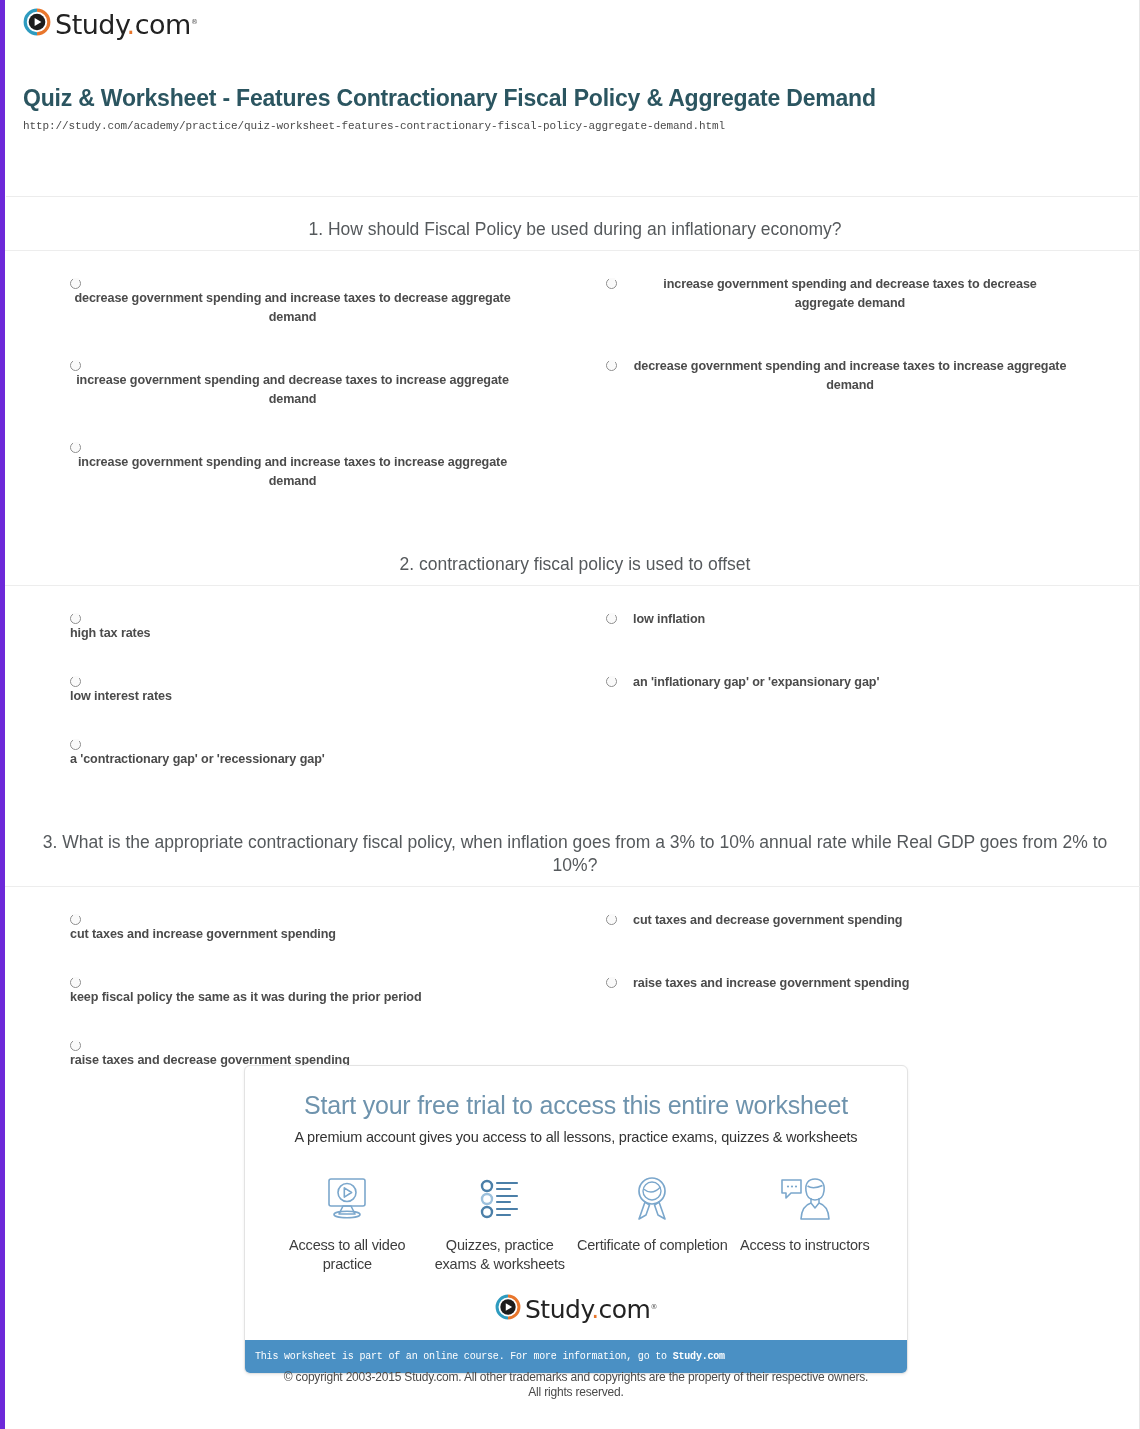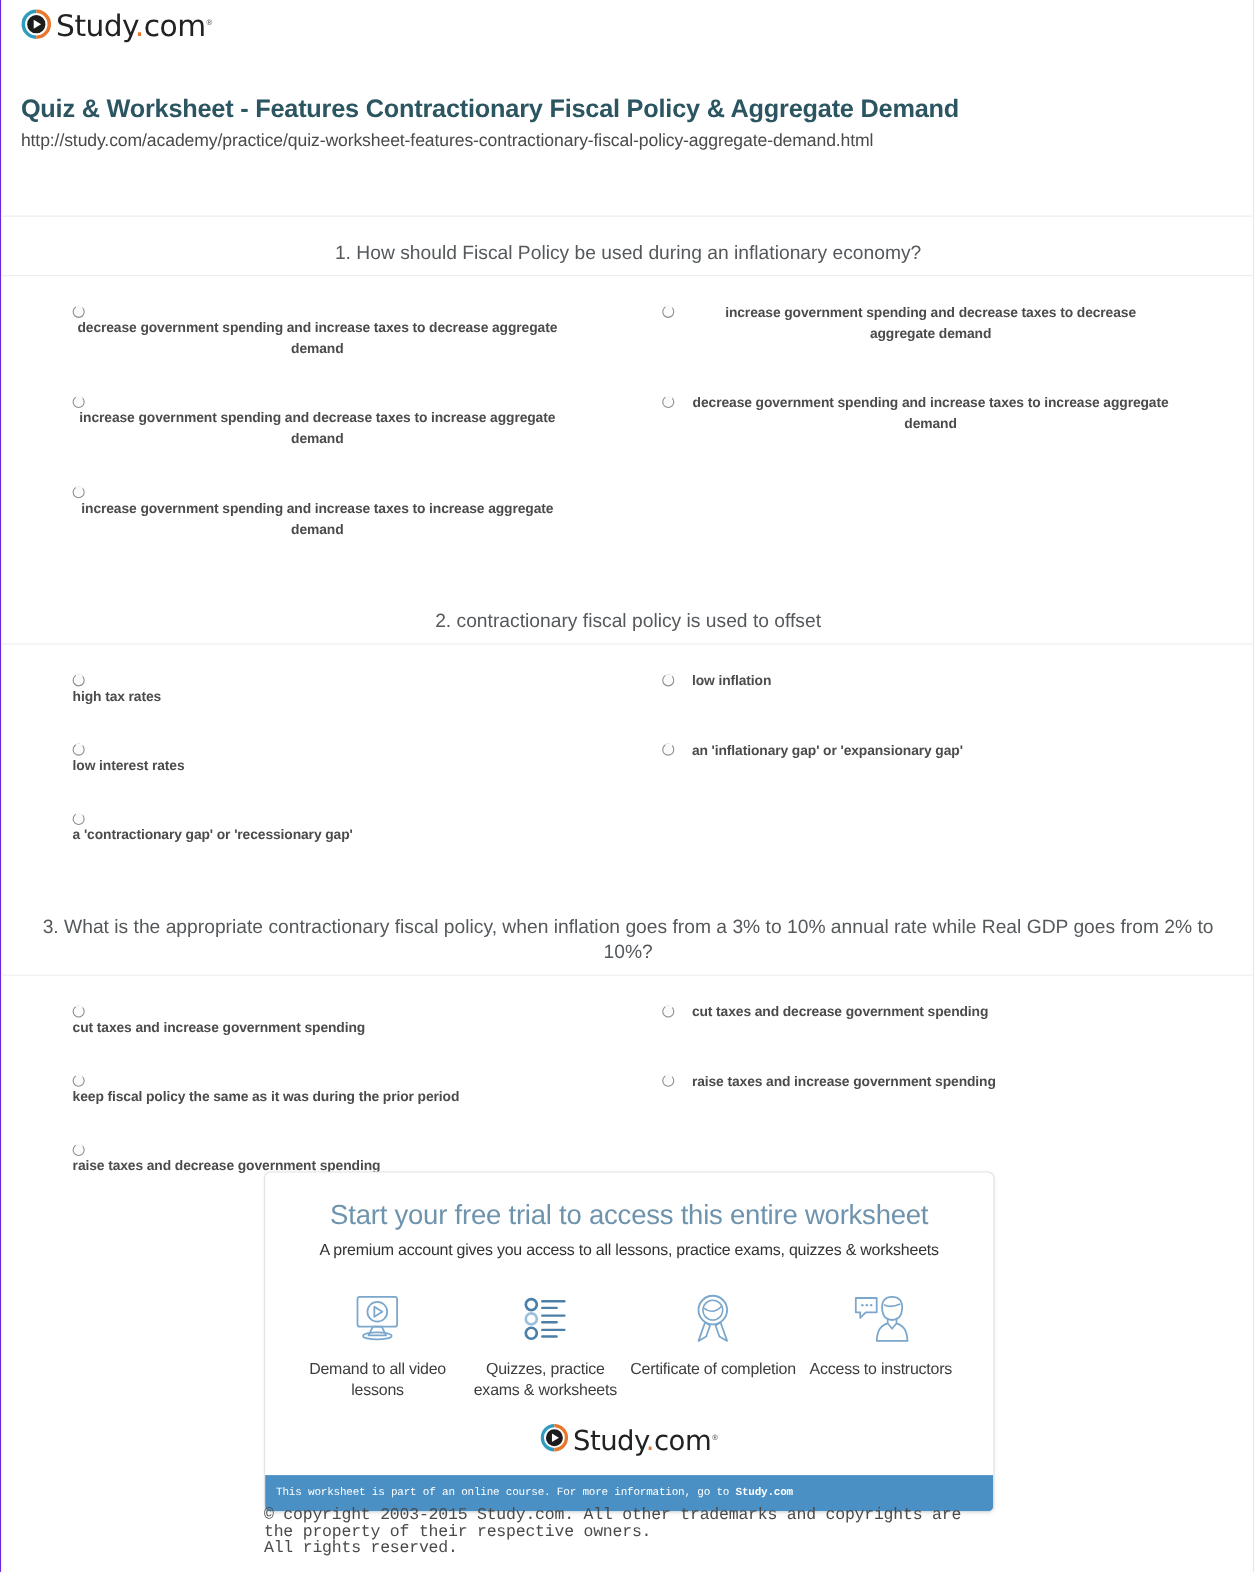--- a/index.html
+++ b/index.html
@@ -17,21 +17,21 @@
     overflow: hidden;
   }
 
   
   .page {
     position: absolute;
     left: 0; top: 0;
     width: 1140px;
     height: 1429px;
     background: #fff;
-    border-left: 1px solid #6d28d9;
+    border-left: 5px solid #6d28d9;
     border-right: 1px solid #e6e6e6;
   }
 
   
   .brand-logo {
     display: inline-flex;
     align-items: center;
     gap: 4px;
   }
   .logo-mark {
@@ -69,22 +69,22 @@
   .page-title {
     font-family: "Liberation Sans", sans-serif;
     font-weight: bold;
     font-size: 23px;
     line-height: 33px;
     color: #2b5560;
     margin: 0;
     letter-spacing: -0.2px;
   }
   .page-url {
-    font-family: Liberation Sans, sans-serif;
-    font-size: 16px;
+    font-family: Liberation Mono, monospace;
+    font-size: 11px;
     color: #4a4a4a;
     margin-top: 5px;
     letter-spacing: -0.1px;
   }
 
   .header-rule {
     position: absolute;
     left: 1px;
     right: 1px;
     top: 196px;
@@ -230,23 +230,23 @@
     letter-spacing: -0.2px;
   }
   .promo-banner b { font-weight: bold; }
 
   
   .footer {
     position: absolute;
     left: 239px;
     top: 1370px;
     width: 664px;
-    text-align: left;
-    font-family: Liberation Mono, monospace;
-    font-size: 15px;
+    text-align: center;
+    font-family: Liberation Sans, sans-serif;
+    font-size: 12px;
     line-height: 15px;
     color: #4a4a4a;
     letter-spacing: -0.2px;
   }
 </style>
 </head>
 <body>
 
 <div class="page">
 
@@ -368,21 +368,21 @@
       <div class="feature">
         <div class="feature-icon">
           <svg width="56" height="50" viewBox="0 0 56 50">
             <rect x="10" y="5" width="36" height="27" rx="2" fill="none" stroke="#7ba7cc" stroke-width="1.6"></rect>
             <circle cx="28" cy="18.5" r="9" fill="none" stroke="#7ba7cc" stroke-width="1.6"></circle>
             <path d="M25.3 13.9 L32.6 18.5 L25.3 23.1 Z" fill="none" stroke="#7ba7cc" stroke-width="1.6" stroke-linejoin="round"></path>
             <path d="M24 32 L32 32 L36 40 L20 40 Z" fill="none" stroke="#7ba7cc" stroke-width="1.6" stroke-linejoin="round"></path>
             <ellipse cx="28" cy="40.5" rx="13" ry="3.2" fill="none" stroke="#7ba7cc" stroke-width="1.6"></ellipse>
           </svg>
         </div>
-        <div class="feature-label">Demand to all video lessons</div>
+        <div class="feature-label">Access to all video practice</div>
       </div>
 
       <div class="feature">
         <div class="feature-icon">
           <svg width="56" height="50" viewBox="0 0 56 50">
             <circle cx="15" cy="12" r="5" fill="none" stroke="#4b7fa8" stroke-width="2.4"></circle>
             <circle cx="15" cy="25" r="5" fill="none" stroke="#9cc0dc" stroke-width="2.4"></circle>
             <circle cx="15" cy="38" r="5" fill="none" stroke="#4b7fa8" stroke-width="2.4"></circle>
             <line x1="25" y1="9" x2="45" y2="9" stroke="#4b7fa8" stroke-width="2.2" stroke-linecap="round"></line>
             <line x1="25" y1="15" x2="38" y2="15" stroke="#4b7fa8" stroke-width="2.2" stroke-linecap="round"></line>

